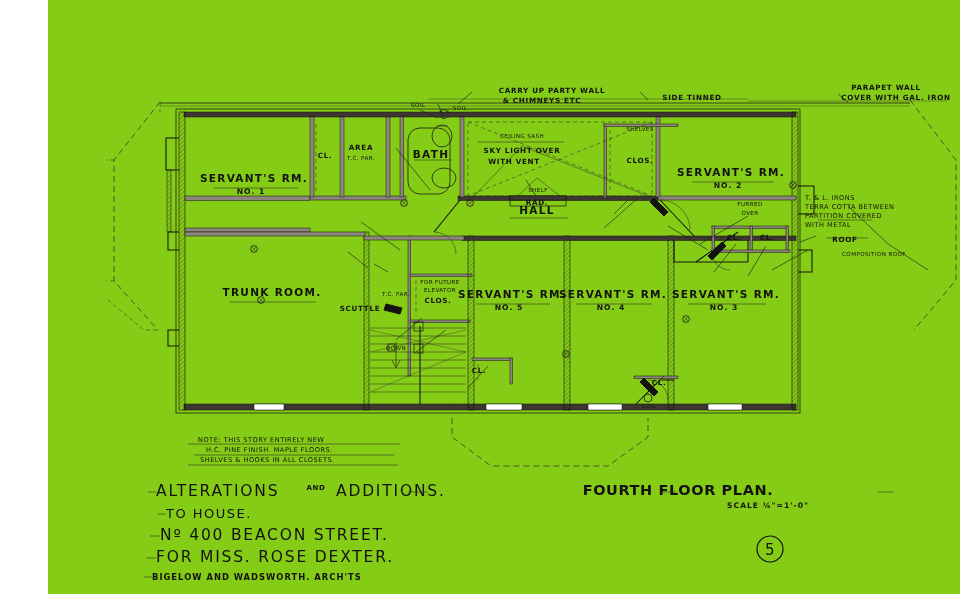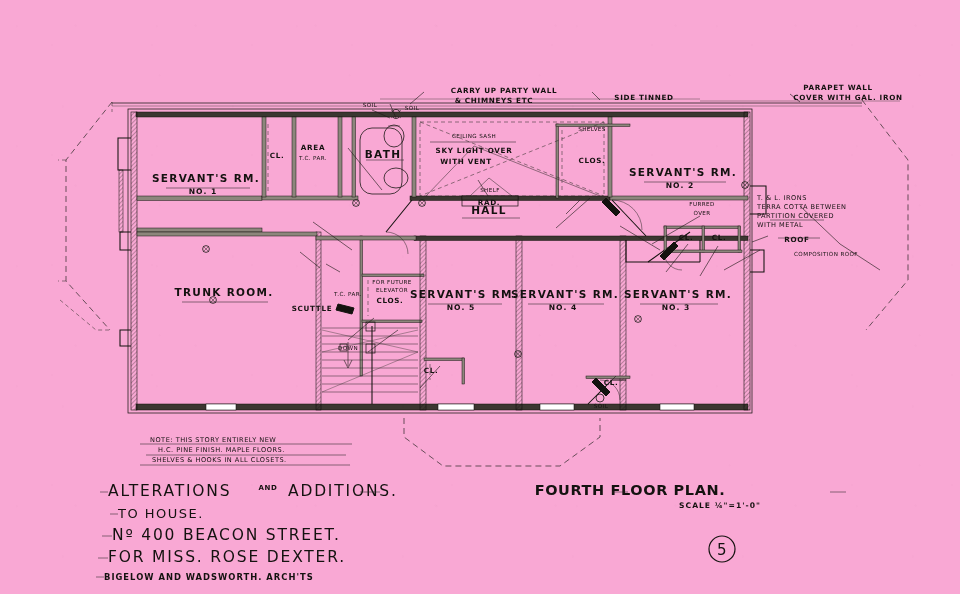--- a/index.html
+++ b/index.html
@@ -2,21 +2,21 @@
 <html><head>
 <meta charset="utf-8">
 <title>Fourth Floor Plan</title>
 <style>
   html,body{margin:0;padding:0;background:#ffffff;}
   body{
     width:960px;height:594px;overflow:hidden;position:relative;
     font-family:"Liberation Sans", sans-serif;
     color:#12100e;
   }
-  #sheet{position:absolute;inset:0;background:#f9a8d4;}
+  #sheet{position:absolute;inset:0;background:#84cc16;margin-left:48px;}
   
   #grain{position:absolute;inset:0;pointer-events:none;opacity:.5;
     background:
       radial-gradient(circle at 12% 22%, rgba(0,0,0,.020) 0 1px, transparent 1.4px),
       radial-gradient(circle at 37% 71%, rgba(0,0,0,.018) 0 1px, transparent 1.4px),
       radial-gradient(circle at 63% 16%, rgba(0,0,0,.020) 0 1px, transparent 1.4px),
       radial-gradient(circle at 84% 58%, rgba(0,0,0,.016) 0 1px, transparent 1.4px),
       radial-gradient(circle at 52% 41%, rgba(0,0,0,.014) 0 1px, transparent 1.4px);
     background-size:140px 120px,170px 150px,120px 160px,190px 130px,100px 110px;
   }

